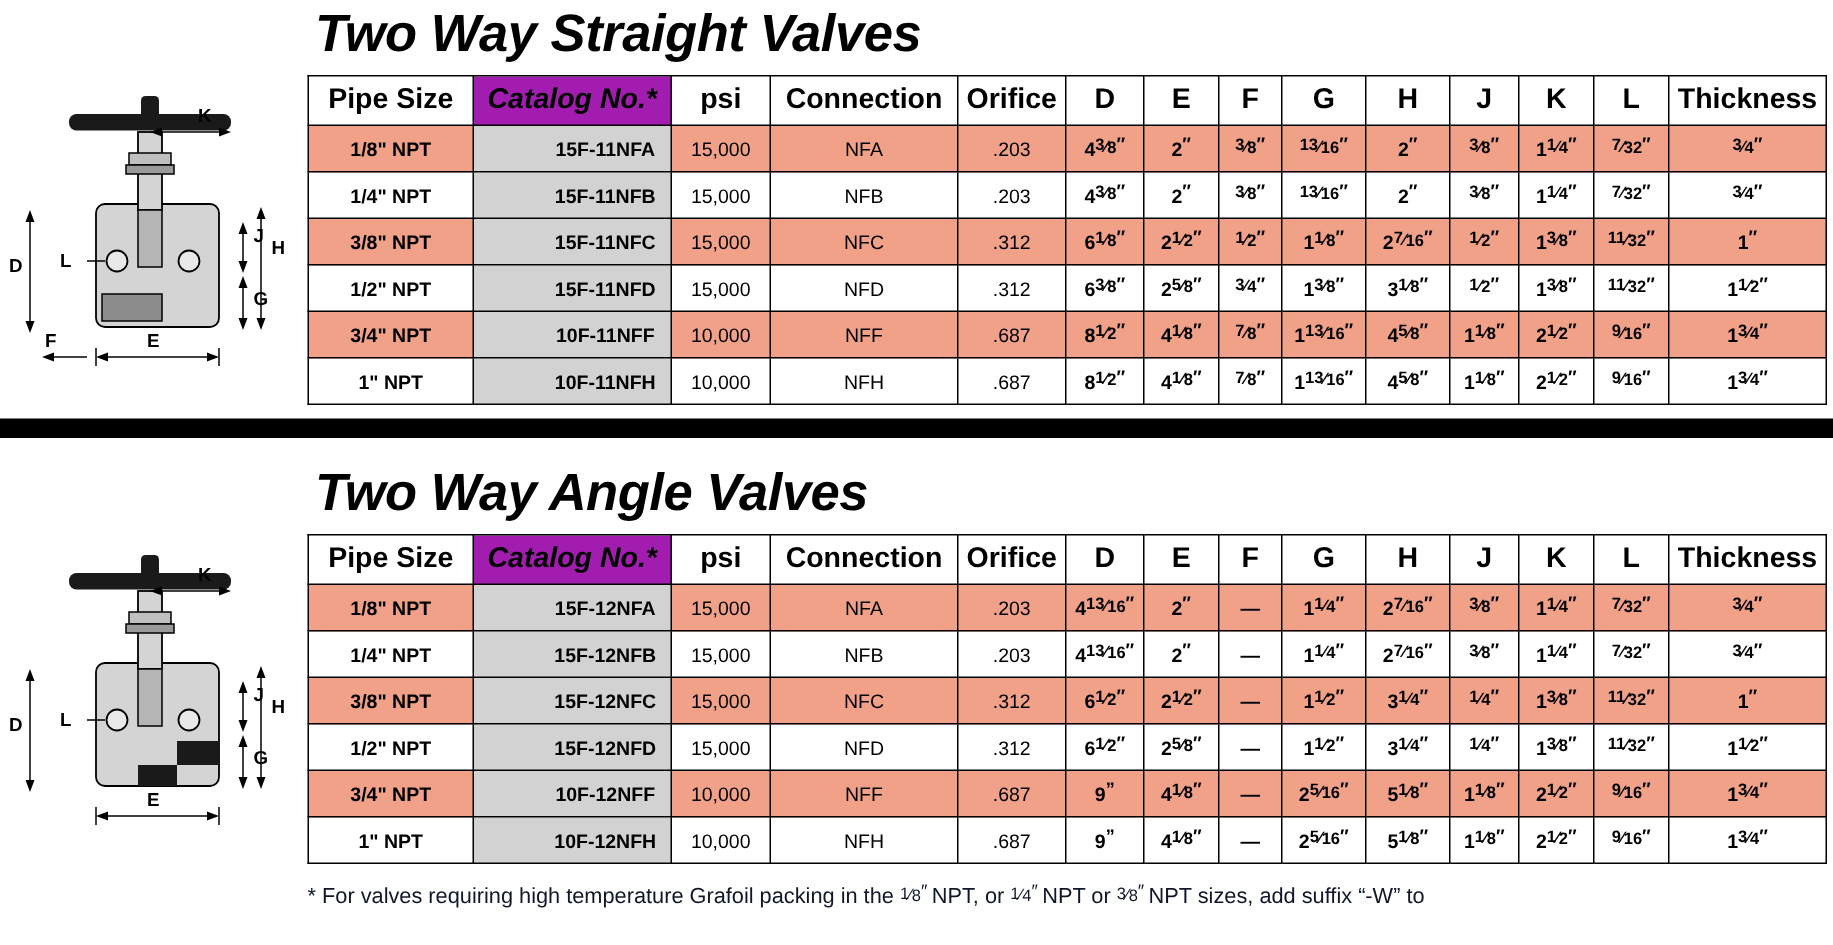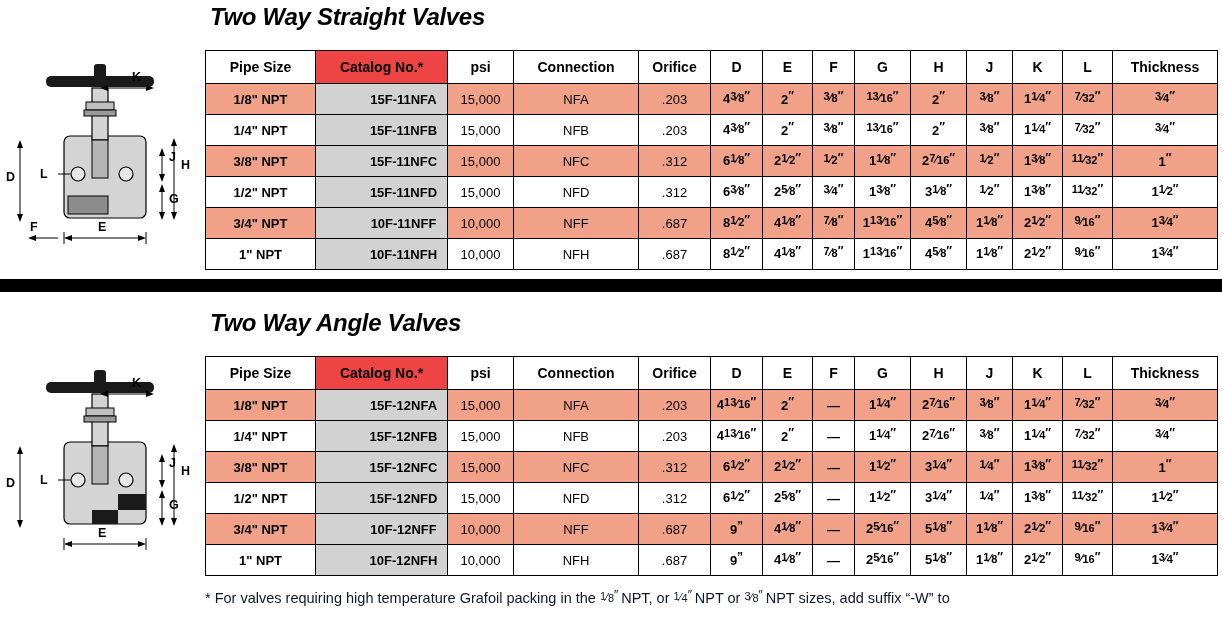--- a/index.html
+++ b/index.html
@@ -11,21 +11,21 @@
     position:relative;
     overflow:hidden;
   }
   .section{position:relative;}
 
   
   .heading{
     font-family:"Liberation Sans", sans-serif;
     font-weight:bold;
     font-style:italic;
-    font-size:24px;
+    font-size:35px;
     letter-spacing:-0.3px;
     color:#000;
   }
 
   
   .divider{
     height:13px;
     background:#000;
     width:100%;
   }
@@ -40,25 +40,26 @@
     border:1px solid #000;
     text-align:center;
     vertical-align:middle;
     padding:0;
     height:30px;
     font-weight:bold;
     white-space:nowrap;
   }
   thead th{
     background:#ffffff;
-    font-size:14px;
+    font-size:19px;
     height:32px;
   }
   thead th.cat{
-    background:#ef4444;
+    background:#a21caf;
+    font-style:italic;
   }
   tbody tr.alt td{
     background:#f0a188;
   }
   tbody td.cat{
     background:#d2d2d2;
     padding-left:44px;
   }
   tbody tr.alt td.cat{
     background:#d2d2d2;

